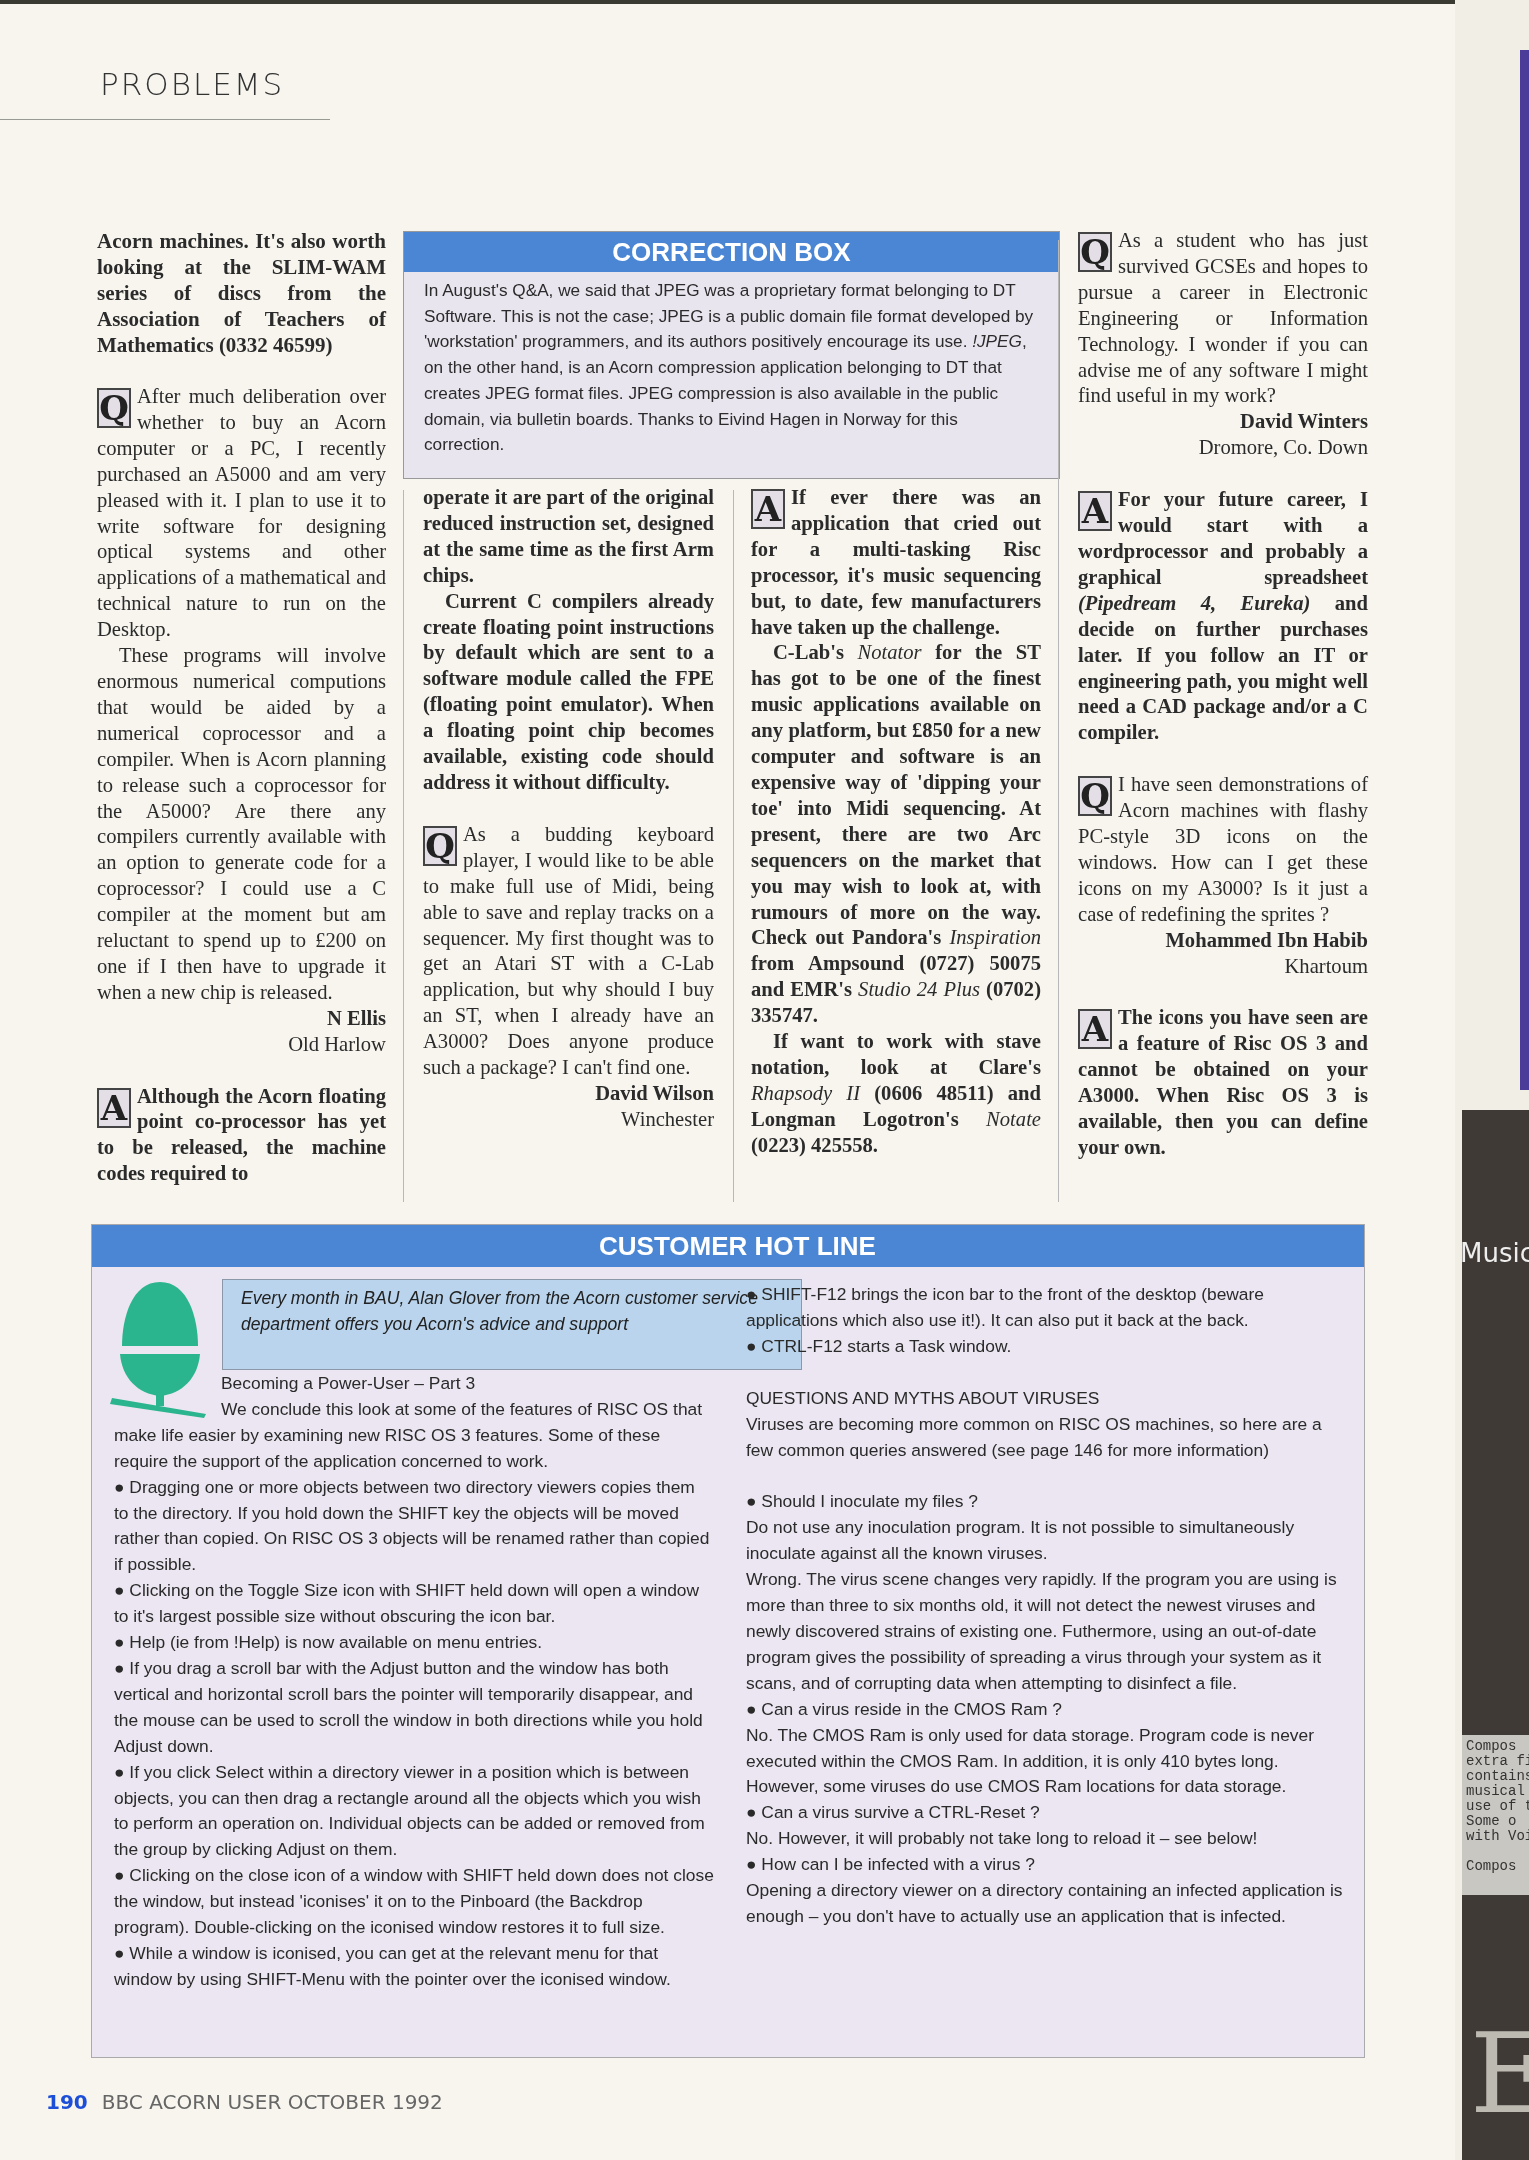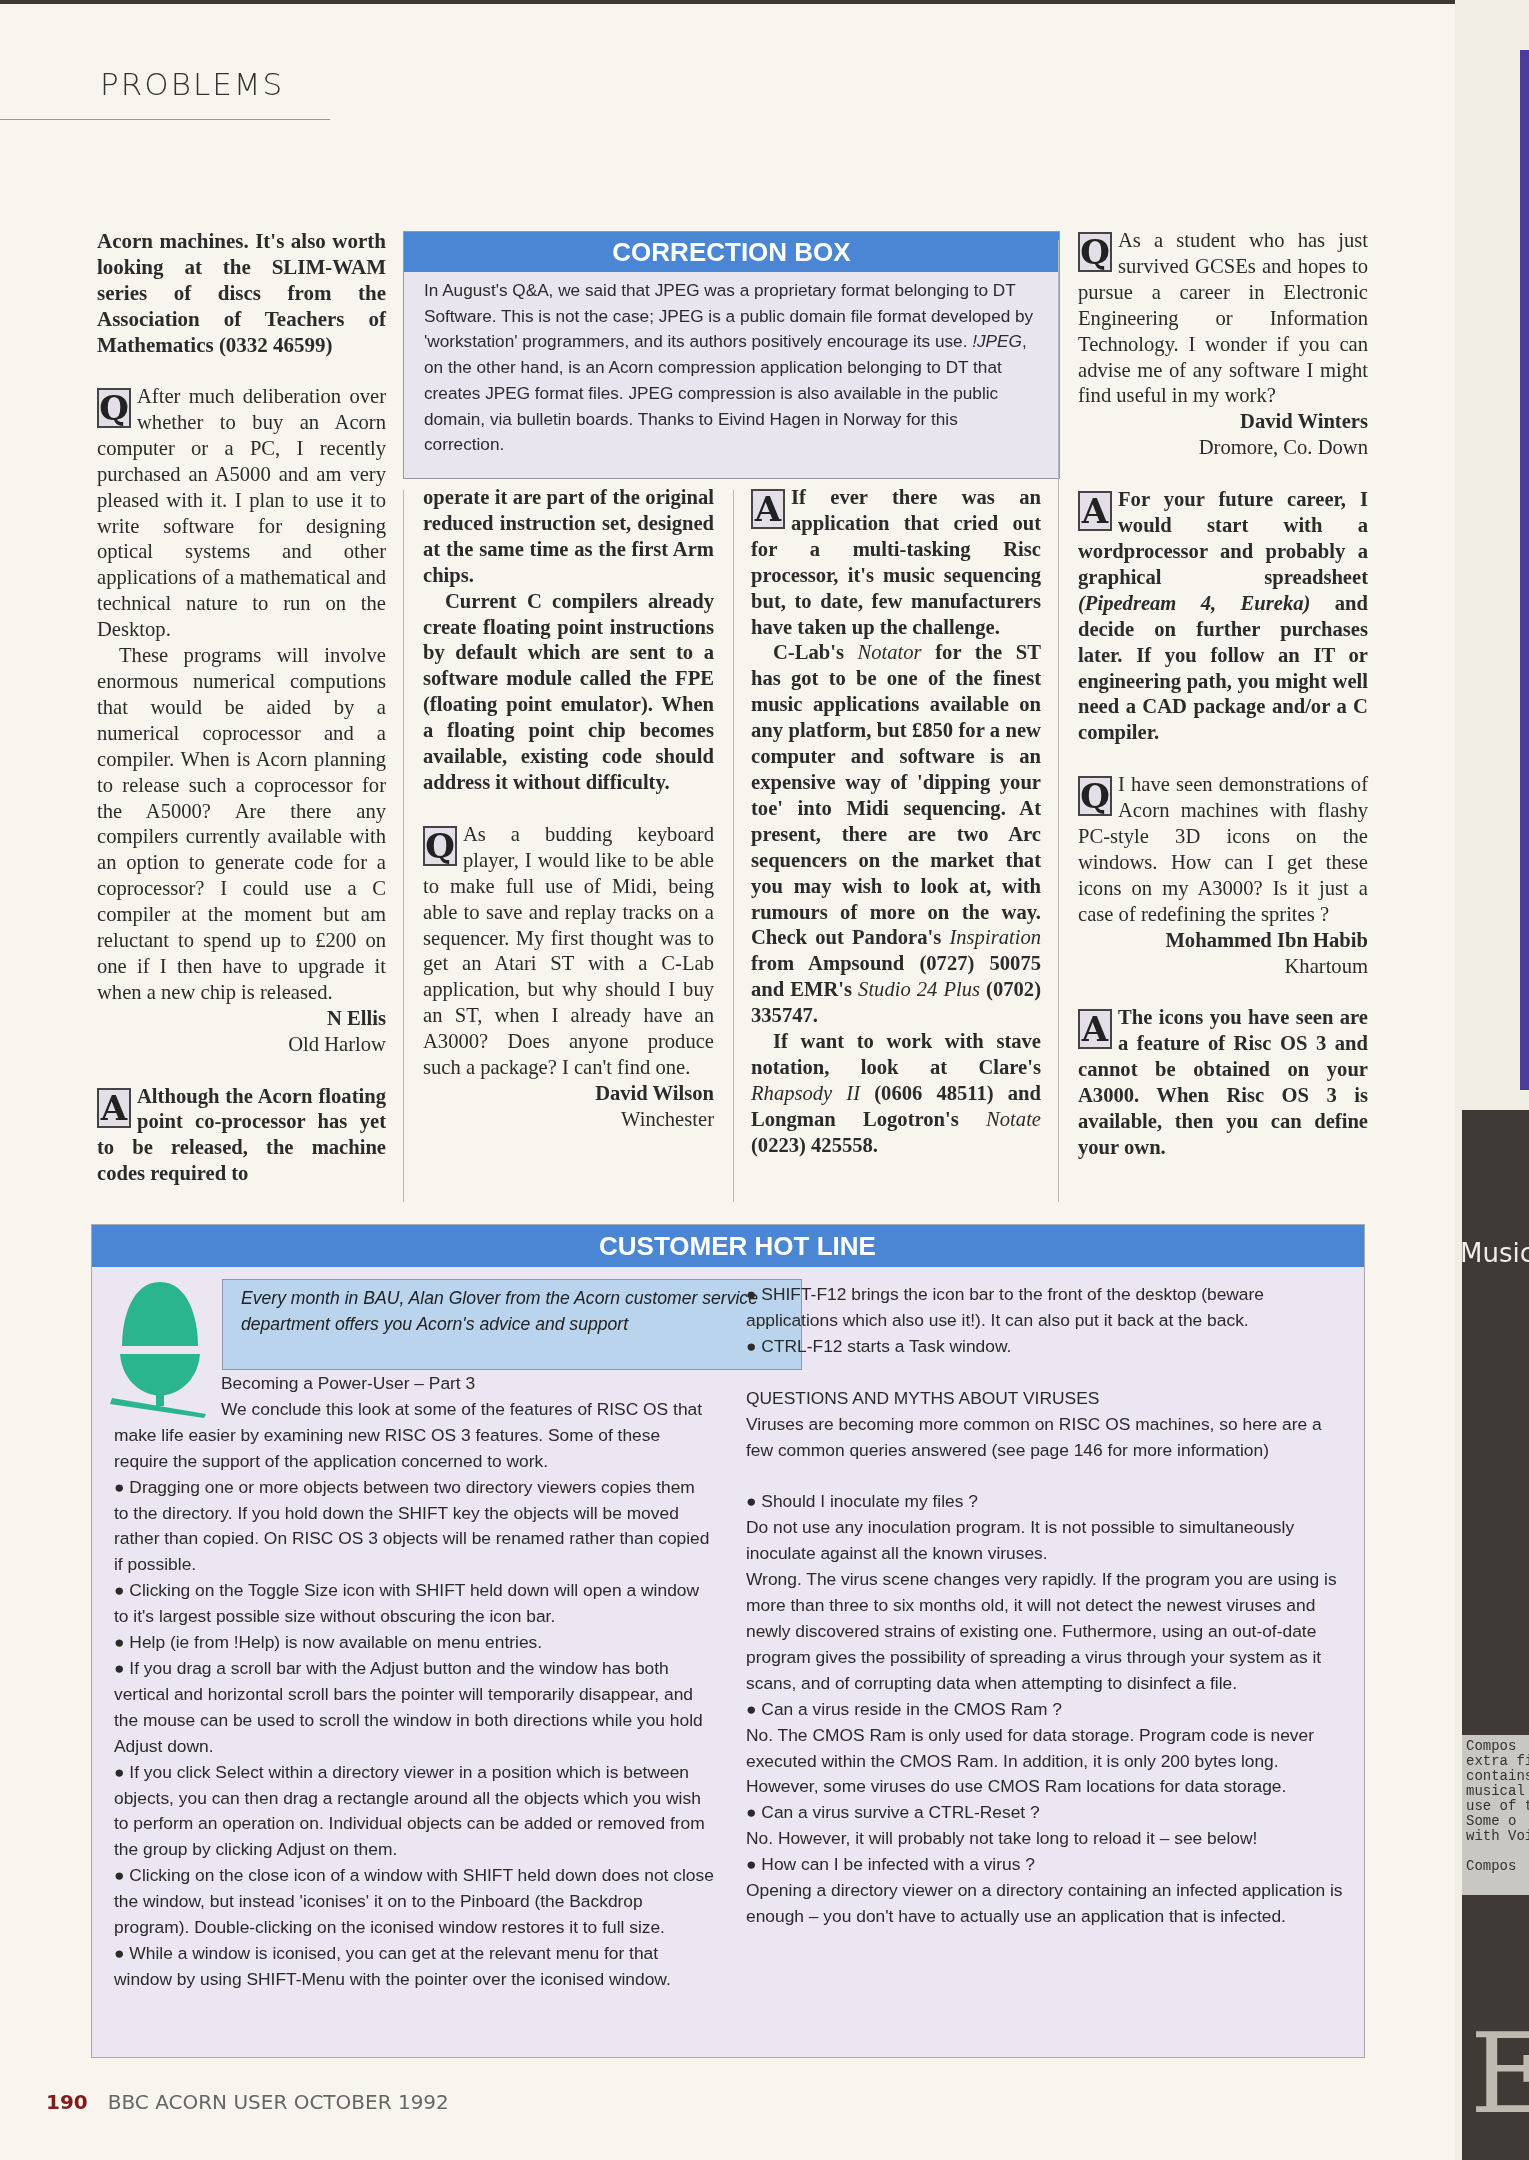--- a/index.html
+++ b/index.html
@@ -20,21 +20,21 @@
   .correction .box-head{height:40px;line-height:40px;}
   .correction .cbody{padding:6px 20px;font-family:"Liberation Sans",sans-serif;font-size:17.2px;line-height:25.7px;color:#2b2b2b;}
   .hotline{position:absolute;left:91px;top:1224px;width:1272px;height:832px;border:1px solid #aaa;background:#ebe6f1;}
   .hotline .box-head{height:42px;line-height:42px;text-align:left;padding-left:507px;}
   .hl{position:absolute;font-family:"Liberation Sans",sans-serif;font-size:17.4px;line-height:25.9px;color:#2a2a2a;}
   .hl p{margin:0;}
   .intro{position:absolute;left:222px;top:1279px;width:580px;height:91px;border:1px solid #8a98aa;background:#b9d4ec;font-family:"Liberation Sans",sans-serif;font-style:italic;font-size:17.6px;line-height:25.8px;padding:6px 0 0 18px;box-sizing:border-box;color:#222;}
   .acorn{position:absolute;left:110px;top:1278px;width:100px;height:140px;}
   .bul::before{content:"\25CF  ";}
   .footer{position:absolute;left:46px;top:2090px;font-family:"DejaVu Sans",sans-serif;font-size:20px;color:#666;}
-  .footer .pg{font-weight:bold;color:#7f1d1d;margin-right:20px;}
+  .footer .pg{font-weight:bold;color:#1d4ed8;margin-right:14px;}
   .gutter{position:absolute;left:1455px;top:0;width:74px;height:2160px;background:#f1eee6;}
   .purple{position:absolute;left:1520px;top:50px;width:9px;height:1040px;background:#4b3c9a;}
   .dark{position:absolute;left:1462px;top:1110px;width:67px;height:1050px;background:#3f3a35;}
   .darklbl{position:absolute;left:1460px;top:1238px;color:#eee;font-family:"DejaVu Sans",sans-serif;font-size:26px;}
   .greybox{position:absolute;left:1462px;top:1735px;width:67px;height:160px;background:#c9c7c1;font-family:Liberation Mono, monospace;font-size:14px;line-height:15px;color:#333;padding:4px 0 0 4px;box-sizing:border-box;overflow:hidden;white-space:nowrap;}
   .bigE{position:absolute;left:1470px;top:2010px;font-family:"DejaVu Serif",serif;font-size:110px;color:#bdbab2;}
 </style>
 </head>
 <body>
 
@@ -122,21 +122,21 @@
   <p class="bul">SHIFT-F12 brings the icon bar to the front of the desktop (beware applications which also use it!). It can also put it back at the back.</p>
   <p class="bul">CTRL-F12 starts a Task window.</p>
   <div style="height:26px"></div>
   <p>QUESTIONS AND MYTHS ABOUT VIRUSES</p>
   <p>Viruses are becoming more common on RISC OS machines, so here are a few common queries answered (see page 146 for more information)</p>
   <div style="height:26px"></div>
   <p class="bul">Should I inoculate my files ?</p>
   <p>Do not use any inoculation program. It is not possible to simultaneously inoculate against all the known viruses.</p>
   <p>Wrong. The virus scene changes very rapidly. If the program you are using is more than three to six months old, it will not detect the newest viruses and newly discovered strains of existing one. Futhermore, using an out-of-date program gives the possibility of spreading a virus through your system as it scans, and of corrupting data when attempting to disinfect a file.</p>
   <p class="bul">Can a virus reside in the CMOS Ram ?</p>
-  <p>No. The CMOS Ram is only used for data storage. Program code is never executed within the CMOS Ram. In addition, it is only 200 bytes long. However, some viruses do use CMOS Ram locations for data storage.</p>
+  <p>No. The CMOS Ram is only used for data storage. Program code is never executed within the CMOS Ram. In addition, it is only 410 bytes long. However, some viruses do use CMOS Ram locations for data storage.</p>
   <p class="bul">Can a virus survive a CTRL-Reset ?</p>
   <p>No. However, it will probably not take long to reload it – see below!</p>
   <p class="bul">How can I be infected with a virus ?</p>
   <p>Opening a directory viewer on a directory containing an infected application is enough – you don't have to actually use an application that is infected.</p>
 </div>
 
 <div class="footer">
   <span class="pg">190</span><span>BBC ACORN USER OCTOBER 1992</span>
 </div>
 

